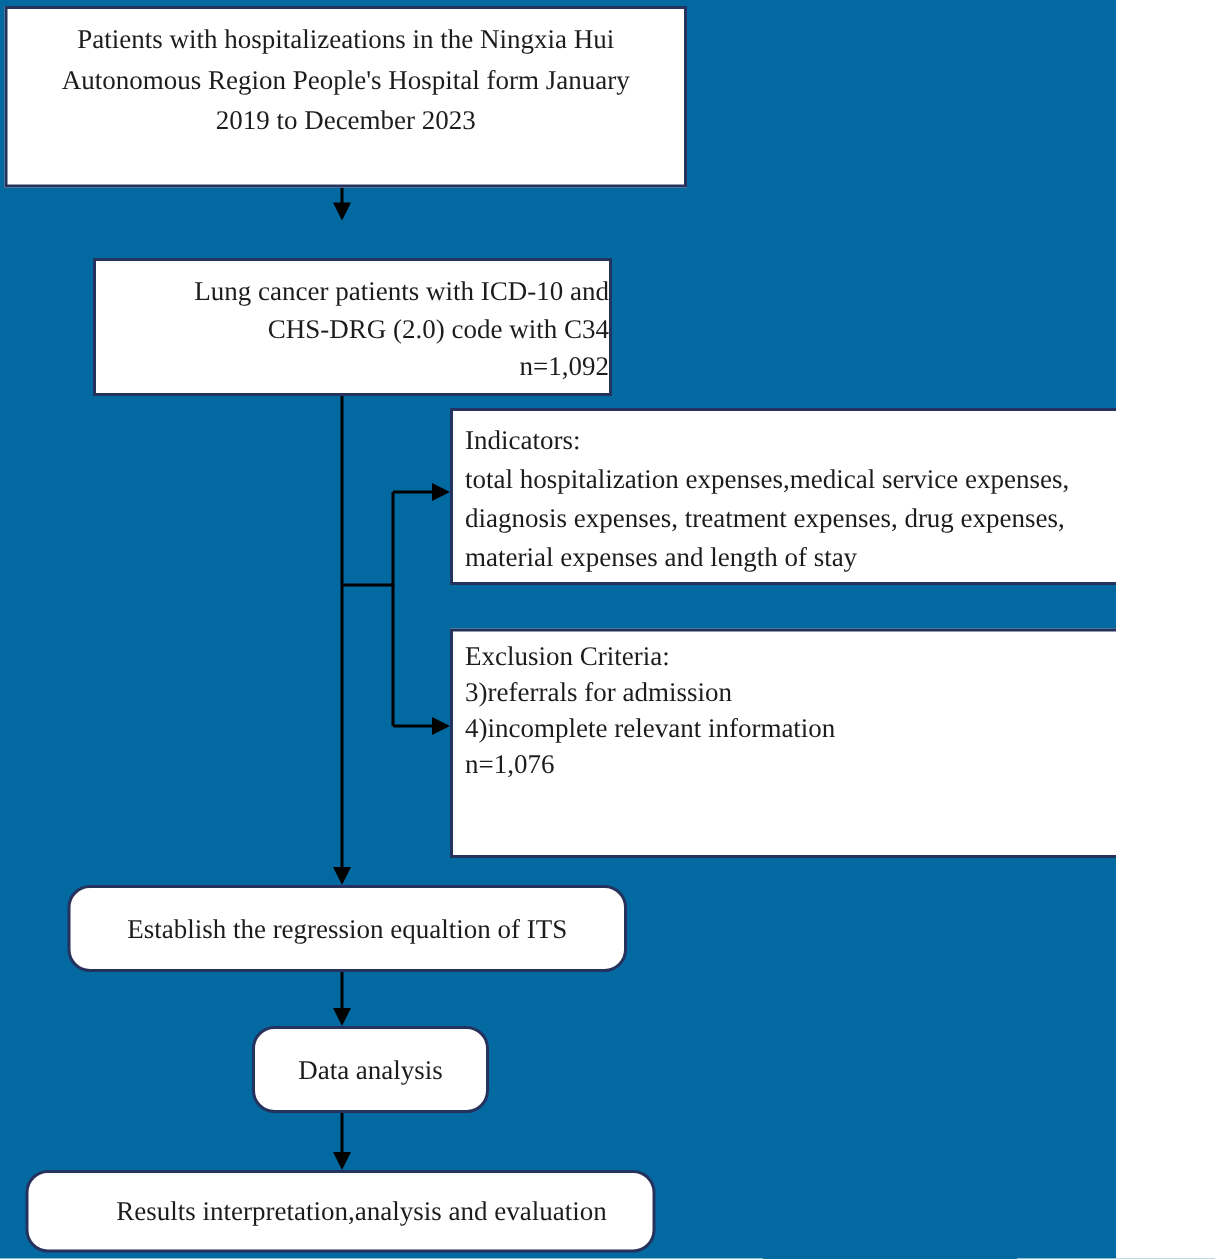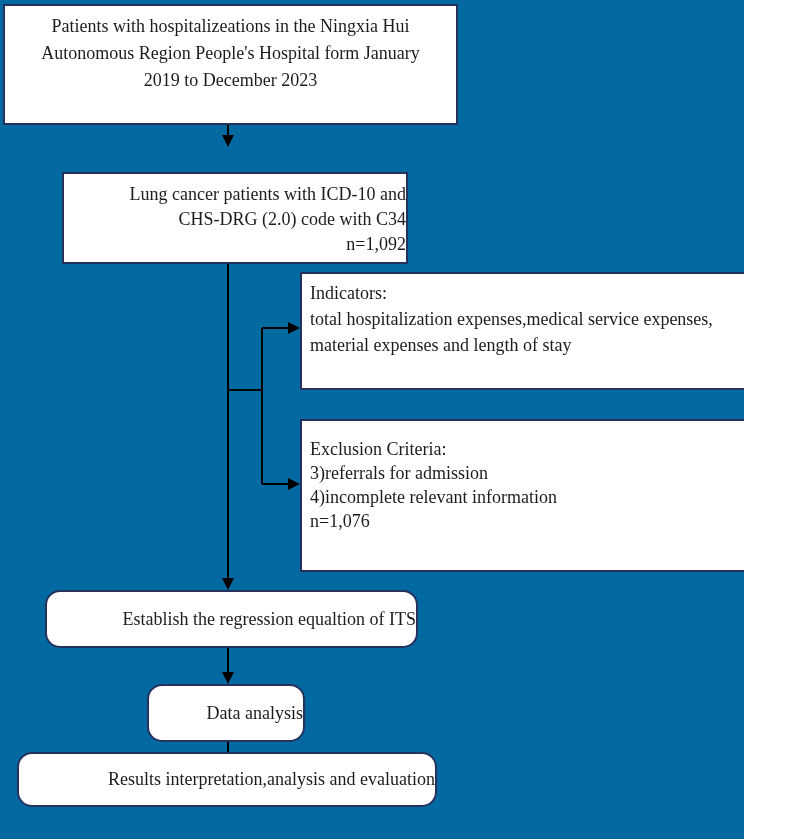--- a/index.html
+++ b/index.html
@@ -28,21 +28,21 @@
     position: absolute;
     border: 2px solid #26325e;
     background: #ffffff;
     box-sizing: border-box;
     font-size: 18px;
   }
   .rounded {
     border-radius: 15px;
     display: flex;
     align-items: center;
-    justify-content: flex-end;
+    justify-content: center;
     text-align: center;
   }
   .line { white-space: nowrap; }
 
   #box-source {
     left: 3px; top: 4px;
     width: 455px; height: 121px;
     text-align: center;
     padding-top: 7px;
     line-height: 27px;
@@ -59,37 +59,37 @@
     left: 300px; top: 272px;
     width: 504px; height: 118px;
     text-align: left;
     padding: 6px 8px 4px 8px;
     line-height: 26px;
   }
   #box-exclusion {
     left: 300px; top: 419px;
     width: 504px; height: 153px;
     text-align: left;
-    padding: 16px 8px 0 8px;
+    padding: 4px 8px 0 8px;
     line-height: 24px;
   }
   #box-exclusion .count-line {
     text-align: left;
     white-space: nowrap;
   }
   #box-establish {
     left: 45px; top: 590px;
     width: 373px; height: 58px;
   }
   #box-analysis {
-    left: 147px; top: 684px;
+    left: 168px; top: 684px;
     width: 158px; height: 58px;
   }
   #box-results {
-    left: 17px; top: 752px;
+    left: 17px; top: 780px;
     width: 420px; height: 55px; padding-left: 28px;
   }
 </style>
 </head>
 <body>
 
 <div id="canvas">
 
   <svg id="arrows" viewBox="0 0 810 839" xmlns="http://www.w3.org/2000/svg">
 
@@ -137,20 +137,21 @@
 
   <div class="box" id="box-lung">
     <div class="line">Lung cancer patients with ICD-10 and</div>
     <div class="line">CHS-DRG (2.0) code with C34</div>
     <div class="line">n=1,092</div>
   </div>
 
   <div class="box" id="box-indicators">
     <div class="line">Indicators:</div>
     <div class="line">total hospitalization expenses,medical service expenses,</div>
+    <div class="line">diagnosis expenses, treatment expenses, drug expenses,</div>
     <div class="line">material expenses and length of stay</div>
   </div>
 
   <div class="box" id="box-exclusion">
     <div class="line">Exclusion Criteria:</div>
     <div class="line">3)referrals for admission</div>
     <div class="line">4)incomplete relevant information</div>
     <div class="line count-line">n=1,076</div>
   </div>
 

